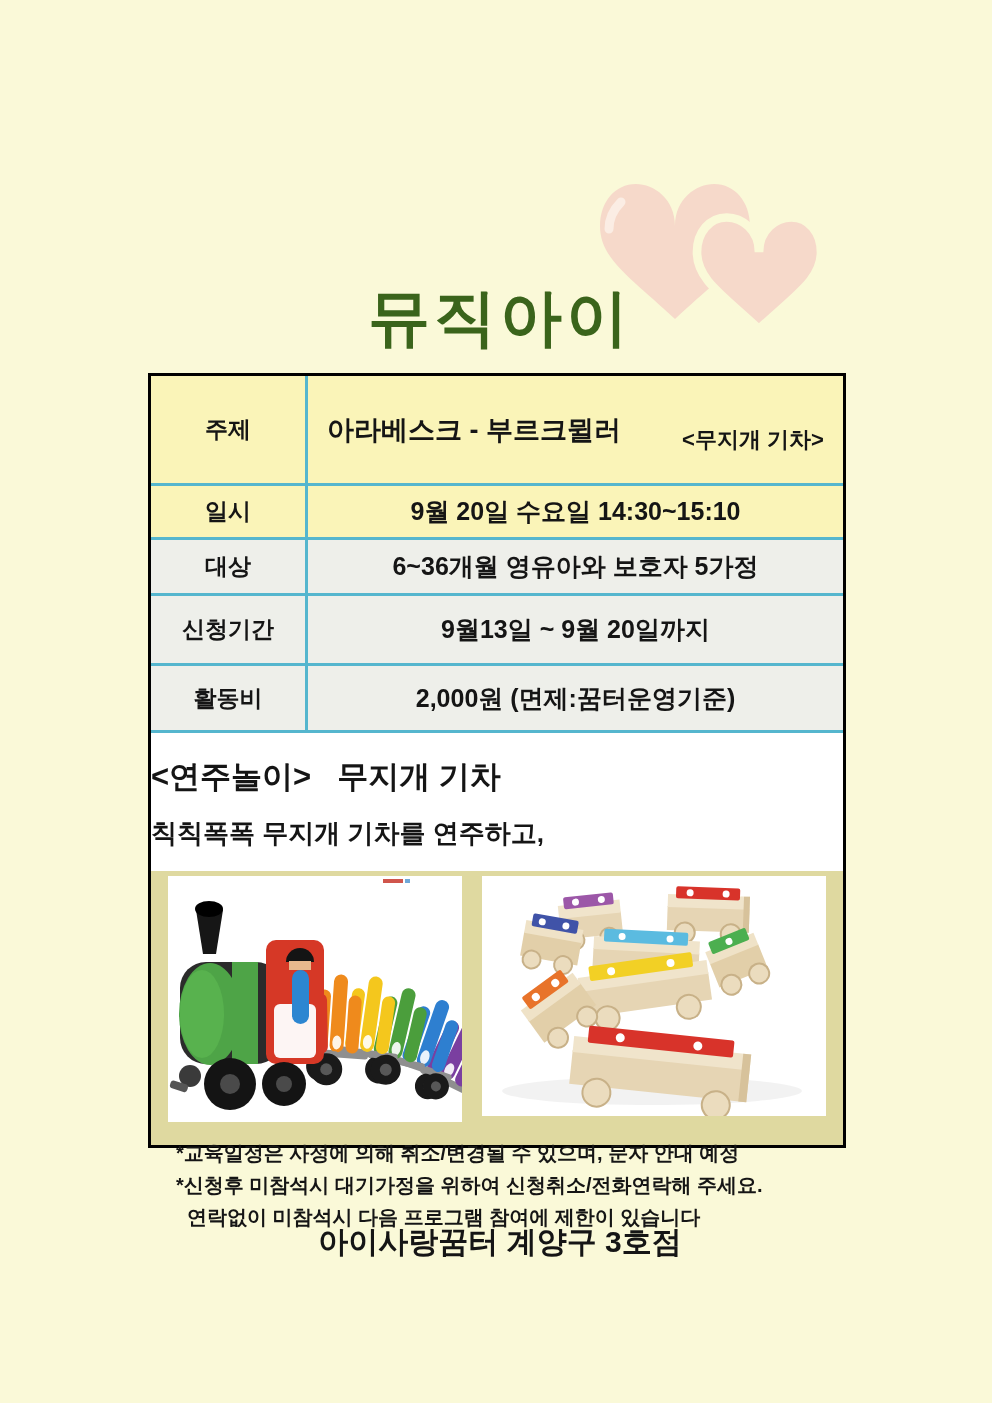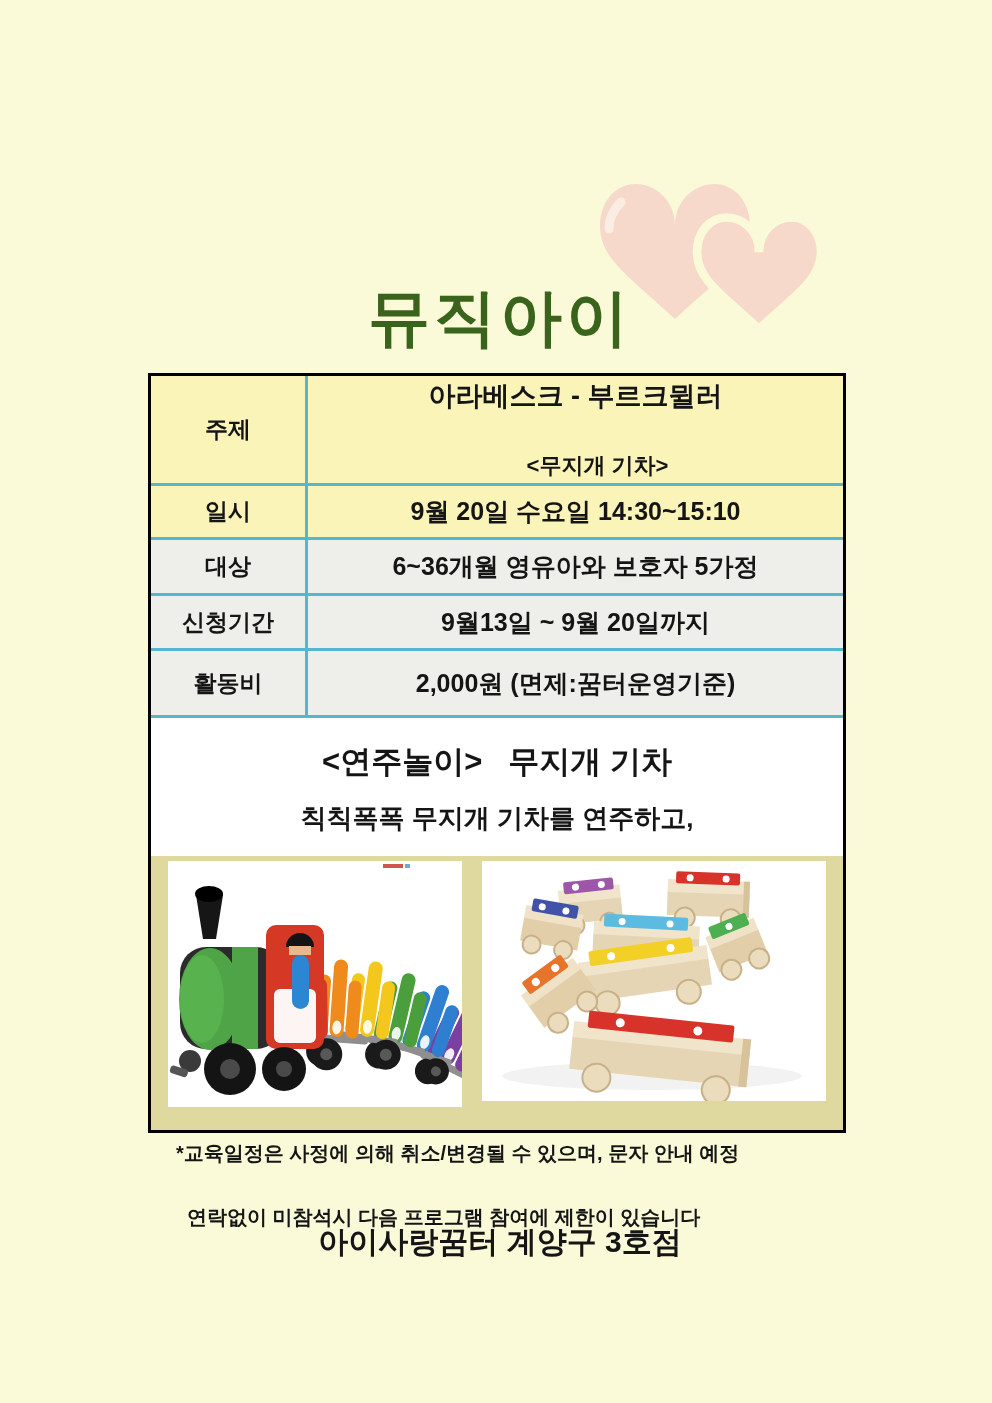--- a/index.html
+++ b/index.html
@@ -14,33 +14,33 @@
     font-size:41px;font-weight:bold;color:#6FA32C;white-space:nowrap;letter-spacing:1px;}
   .title{position:absolute;left:500px;top:276px;transform:translateX(-50%);
     font-size:62px;font-weight:bold;color:#3A641B;white-space:nowrap;letter-spacing:4px;}
 
   
   .board{position:absolute;left:148px;top:373px;width:698px;box-sizing:border-box;
     border:3px solid #000000;background:#FFFFFF;}
   .row{display:flex;border-bottom:3px solid #55B6CE;box-sizing:border-box;}
   .cl{width:157px;border-right:3px solid #55B6CE;display:flex;align-items:center;justify-content:center;
     font-size:23px;font-weight:600;box-sizing:border-box;}
-  .cv{flex:1;display:flex;flex-direction:column;align-items:center;justify-content:center;
+  .cv{flex:1;display:flex;flex-direction:row;align-items:center;justify-content:center;
     font-size:25px;font-weight:600;text-align:right;gap:17px;}
   .bg-yellow{background:#FAF4B8;}
   .bg-gray{background:#EEEFEA;}
   .r1{height:110px;}
   .r2{height:54px;}
   .r3{height:56px;}
-  .r4{height:55px;}
+  .r4{height:70px;}
   .r5{height:67px;}
   .v1{font-size:27px;font-weight:700;}
   .v2{font-size:22px;font-weight:600;margin-top:20px;margin-left:44px;}
 
-  .desc{height:136px;background:#FFFFFF;display:flex;flex-direction:column;align-items:center;
+  .desc{height:136px;background:#FFFFFF;display:flex;flex-direction:column;align-items:flex-start;
     justify-content:center;text-align:center;padding-top:2px;}
   .d-title{font-size:31px;font-weight:bold;margin-bottom:9px;}
   .d-gap{margin-left:26px;}
   .d-line{font-size:26px;font-weight:600;margin-top:9px;}
 
   .img-section{height:274px;background:#DFD9A0;position:relative;}
   .photo{position:absolute;background:#FFFFFF;overflow:hidden;}
   .photo-left{left:17px;top:5px;width:294px;height:246px;}
   .photo-right{left:331px;top:5px;width:344px;height:240px;}
   .photo svg{display:block;width:100%;height:100%;}
@@ -293,16 +293,17 @@
             <ellipse cx="28" cy="52" rx="14" ry="14" fill="#EBDCBE" stroke="#C8B188" stroke-width="2"></ellipse>
             <ellipse cx="148" cy="52" rx="14" ry="14" fill="#EBDCBE" stroke="#C8B188" stroke-width="2"></ellipse>
           </g>
         </svg>
       </div>
 
     </div>
   </div>
 
   <div class="note n1">*교육일정은 사정에 의해 취소/변경될 수 있으며, 문자 안내 예정</div>
+  <div class="note n2">*신청후 미참석시 대기가정을 위하여 신청취소/전화연락해 주세요.</div>
   <div class="note n3">연락없이 미참석시 다음 프로그램 참여에 제한이 있습니다</div>
   <div class="org">아이사랑꿈터 계양구 3호점</div>
 
 </div>
 
 </body></html>

